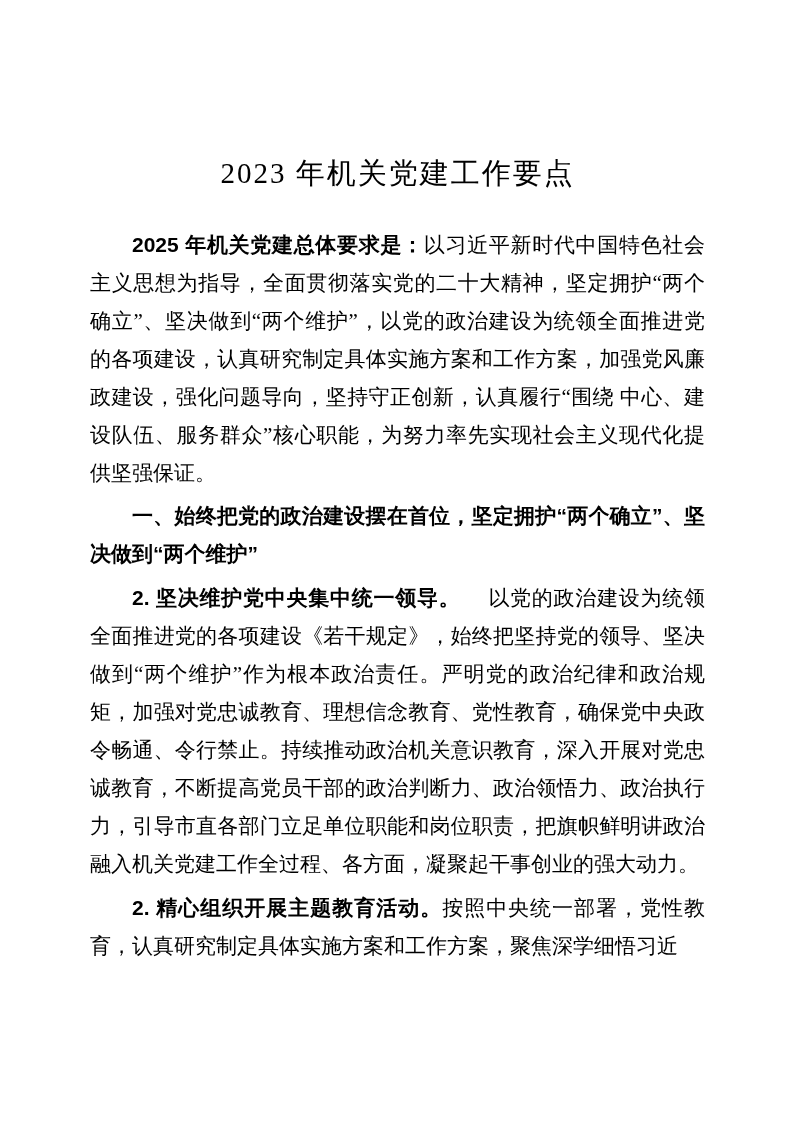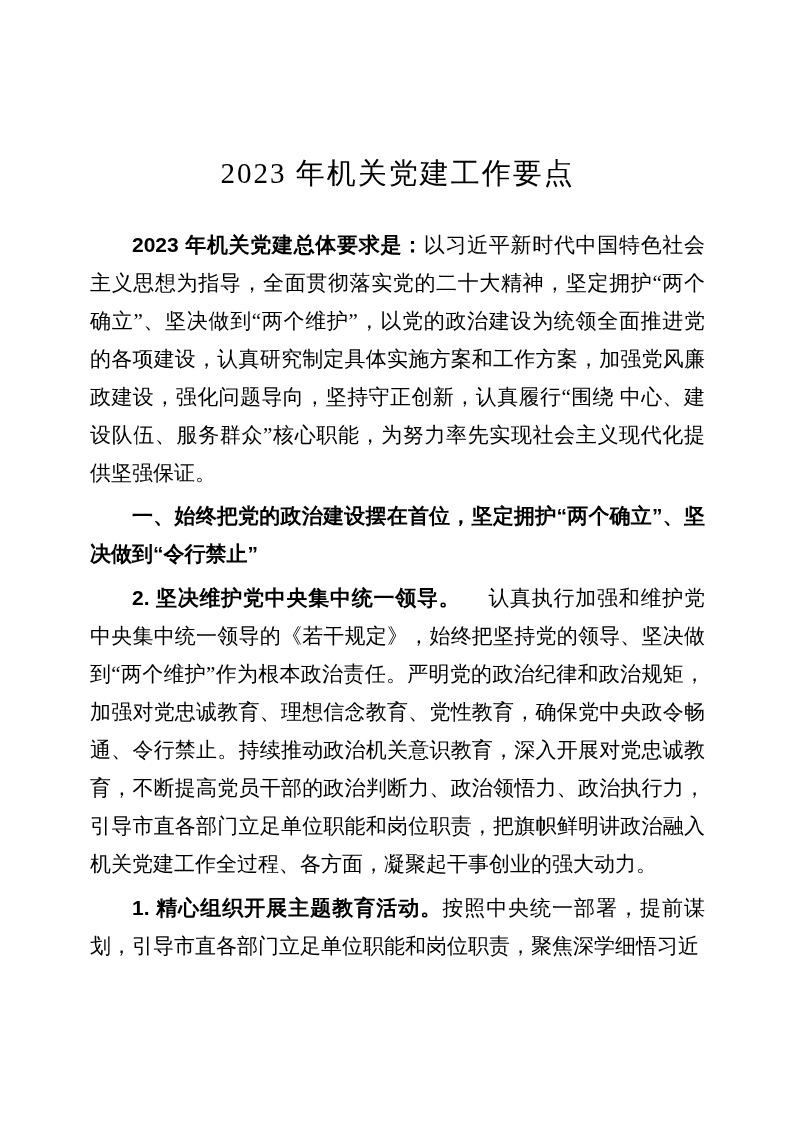--- a/index.html
+++ b/index.html
@@ -59,22 +59,22 @@
   }
 </style>
 </head>
 <body>
 
 <div class="doc-page">
   <div class="doc-content">
 
     <h1 class="doc-title">2023 年机关党建工作要点</h1>
 
-    <p class="para"><span class="hei">2023 年机关党建总体要求是：</span><span>以习近平新时代中国特色社会主义思想为指导，全面贯彻落实党的二十大精神，坚定拥护“两个确立”、坚决做到“两个维护”，以党的政治建设为统领全面推进党的各项建设，认真研究制定具体实施方案和工作方案，加强党风廉政建设，强化问题导向，坚持守正创新，认真履行“围绕 中心、建设队伍、服务群众”核心职能，为努力率先实现社会主义现代化提供坚强保证。</span></p>
+    <p class="para"><span class="hei">2025 年机关党建总体要求是：</span><span>以习近平新时代中国特色社会主义思想为指导，全面贯彻落实党的二十大精神，坚定拥护“两个确立”、坚决做到“两个维护”，以党的政治建设为统领全面推进党的各项建设，认真研究制定具体实施方案和工作方案，加强党风廉政建设，强化问题导向，坚持守正创新，认真履行“围绕 中心、建设队伍、服务群众”核心职能，为努力率先实现社会主义现代化提供坚强保证。</span></p>
 
-    <p class="section-heading">一、始终把党的政治建设摆在首位，坚定拥护“两个确立”、坚决做到“令行禁止”</p>
+    <p class="section-heading">一、始终把党的政治建设摆在首位，坚定拥护“两个确立”、坚决做到“两个维护”</p>
 
-    <p class="para spaced"><span class="hei lead-gap">2. 坚决维护党中央集中统一领导。</span><span>认真执行加强和维护党中央集中统一领导的《若干规定》，始终把坚持党的领导、坚决做到“两个维护”作为根本政治责任。严明党的政治纪律和政治规矩，加强对党忠诚教育、理想信念教育、党性教育，确保党中央政令畅通、令行禁止。持续推动政治机关意识教育，深入开展对党忠诚教育，不断提高党员干部的政治判断力、政治领悟力、政治执行力，引导市直各部门立足单位职能和岗位职责，把旗帜鲜明讲政治融入机关党建工作全过程、各方面，凝聚起干事创业的强大动力。</span></p>
+    <p class="para spaced"><span class="hei lead-gap">2. 坚决维护党中央集中统一领导。</span><span>以党的政治建设为统领全面推进党的各项建设《若干规定》，始终把坚持党的领导、坚决做到“两个维护”作为根本政治责任。严明党的政治纪律和政治规矩，加强对党忠诚教育、理想信念教育、党性教育，确保党中央政令畅通、令行禁止。持续推动政治机关意识教育，深入开展对党忠诚教育，不断提高党员干部的政治判断力、政治领悟力、政治执行力，引导市直各部门立足单位职能和岗位职责，把旗帜鲜明讲政治融入机关党建工作全过程、各方面，凝聚起干事创业的强大动力。</span></p>
 
-    <p class="para spaced"><span class="hei">1. 精心组织开展主题教育活动。</span><span>按照中央统一部署，提前谋划，引导市直各部门立足单位职能和岗位职责，聚焦深学细悟习近</span></p>
+    <p class="para spaced"><span class="hei">2. 精心组织开展主题教育活动。</span><span>按照中央统一部署，党性教育，认真研究制定具体实施方案和工作方案，聚焦深学细悟习近</span></p>
 
   </div>
 </div>
 
 </body></html>

